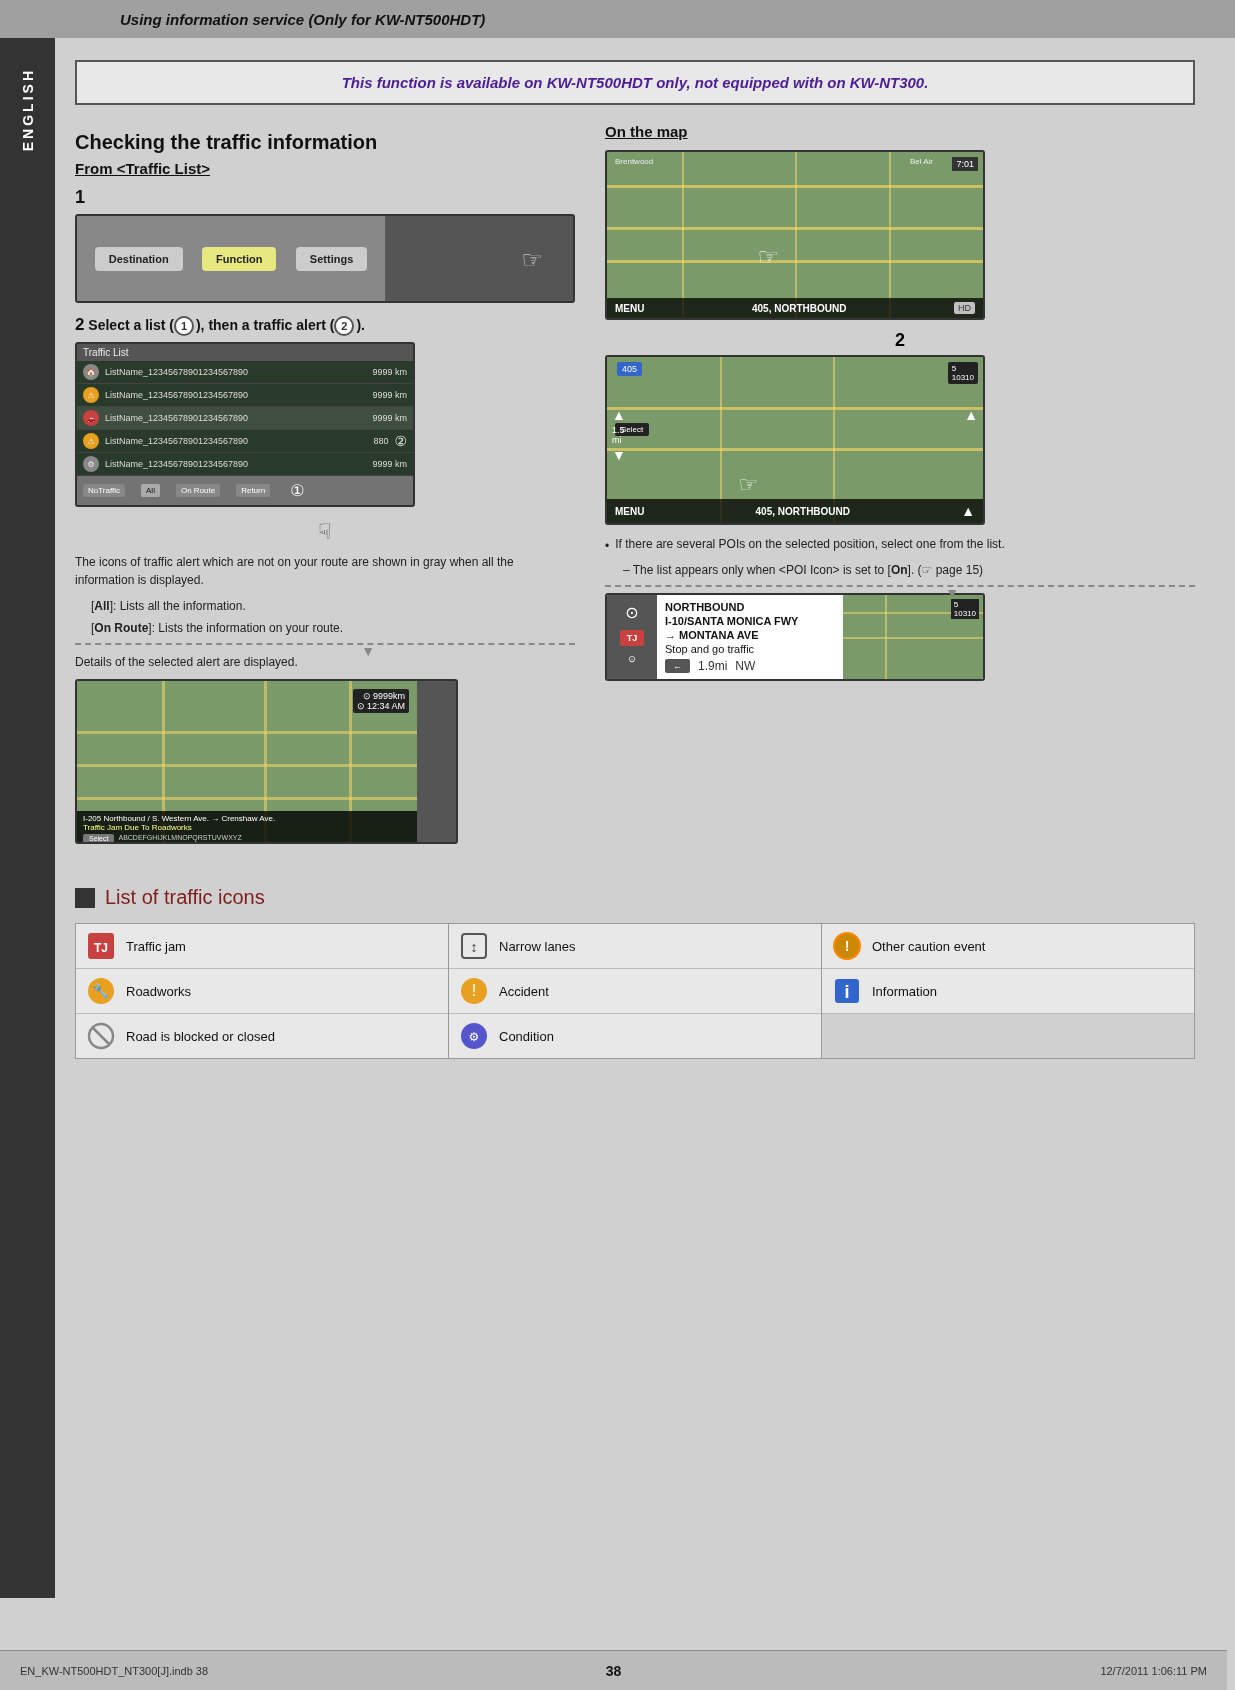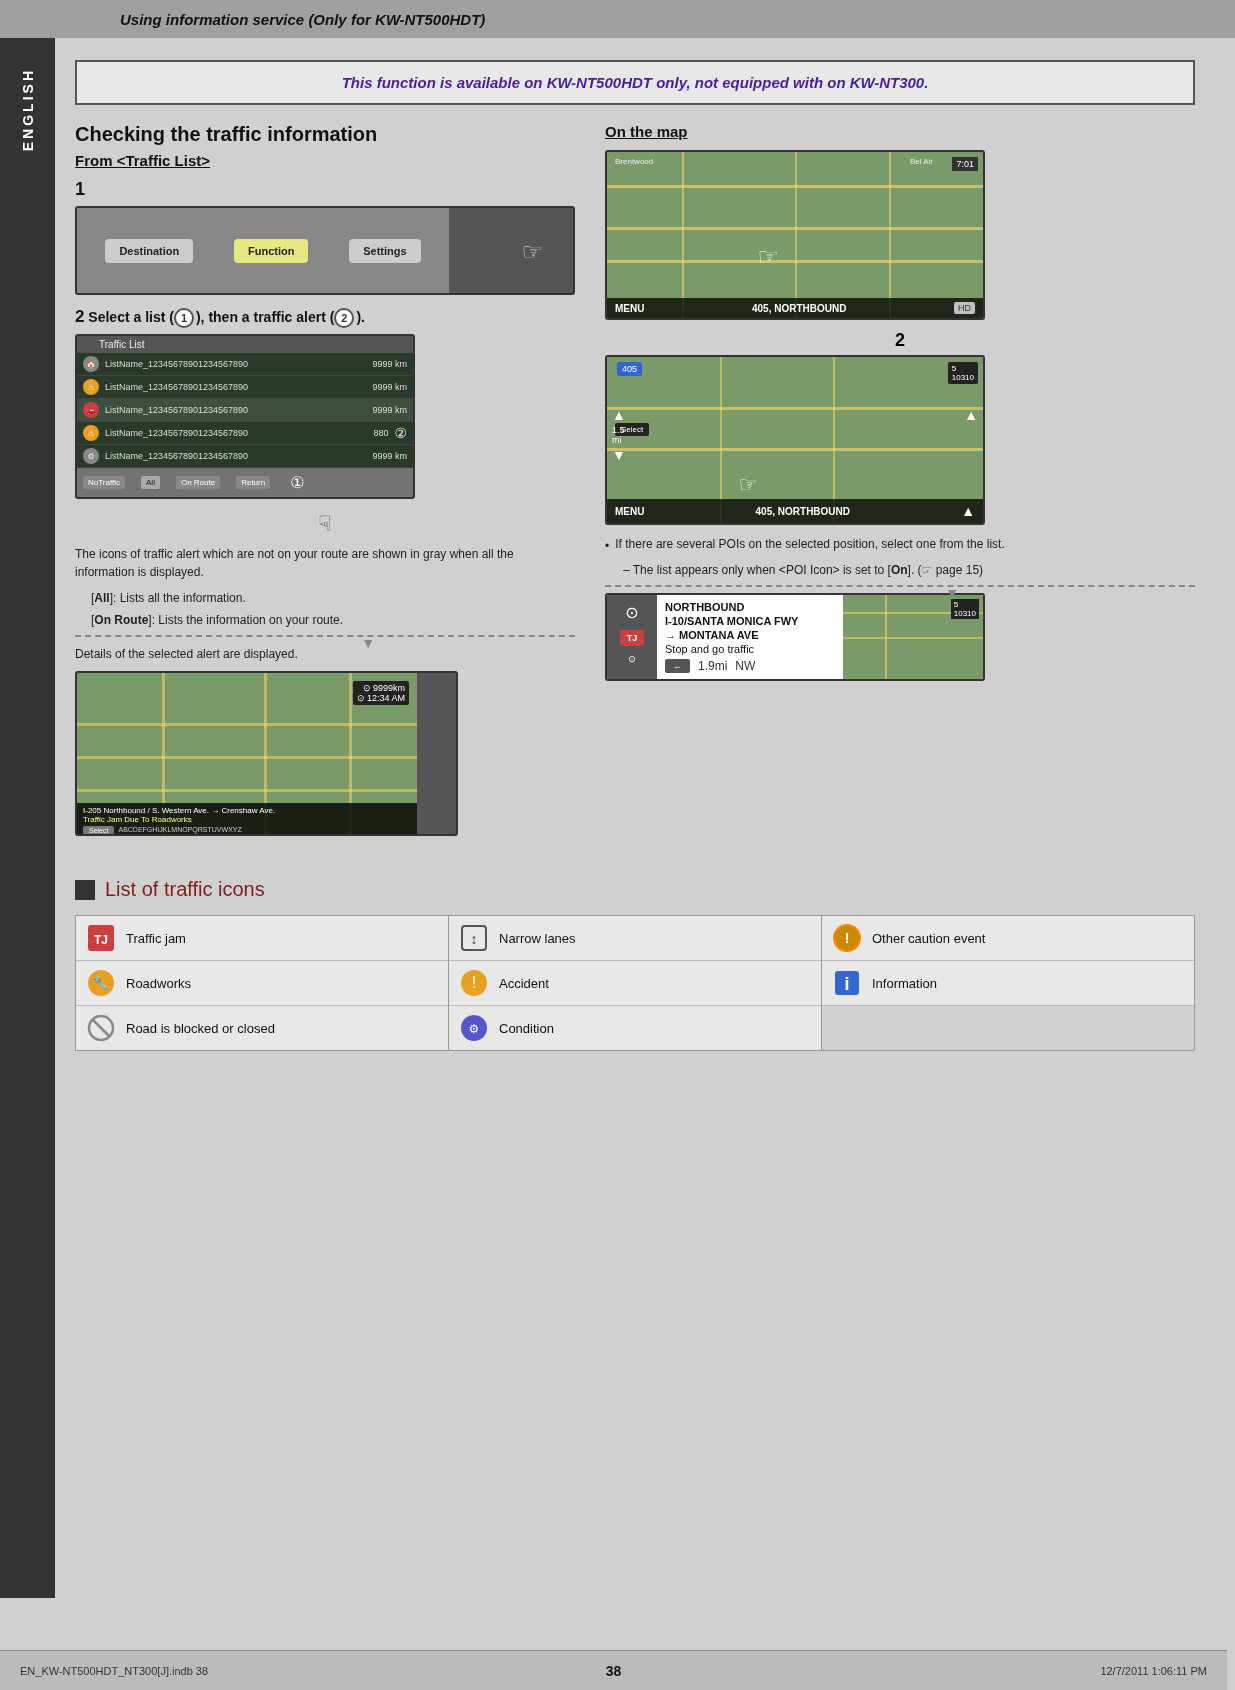--- a/index.html
+++ b/index.html
@@ -77,20 +77,21 @@
     }
 
     
     .two-col {
       display: flex;
       gap: 30px;
     }
 
     .col-left {
       flex: 0 0 500px;
+      margin-top: 8px;
     }
 
     .col-right {
       flex: 1;
     }
 
     .section-heading {
       font-size: 20px;
       font-weight: bold;
       color: #111;
@@ -109,21 +110,21 @@
     .screen-mockup {
       background: #555;
       border: 2px solid #333;
       border-radius: 3px;
       overflow: hidden;
       margin-bottom: 12px;
       position: relative;
     }
 
     .screen-mockup-nav {
-      width: 372px;
+      width: 308px;
       height: 85px;
       background: #888;
       display: flex;
       align-items: center;
       justify-content: space-around;
       padding: 8px;
     }
 
     .nav-btn {
       background: #ccc;
@@ -134,21 +135,21 @@
       font-weight: bold;
     }
 
     .screen-mockup-traffic {
       width: 340px;
       background: #2a3a2a;
     }
 
     .traffic-header {
       background: #555;
-      padding: 3px 22px;
+      padding: 3px 6px;
       display: flex;
       justify-content: space-between;
       align-items: center;
       font-size: 10px;
       color: #eee;
     }
 
     .traffic-row {
       display: flex;
       align-items: center;

